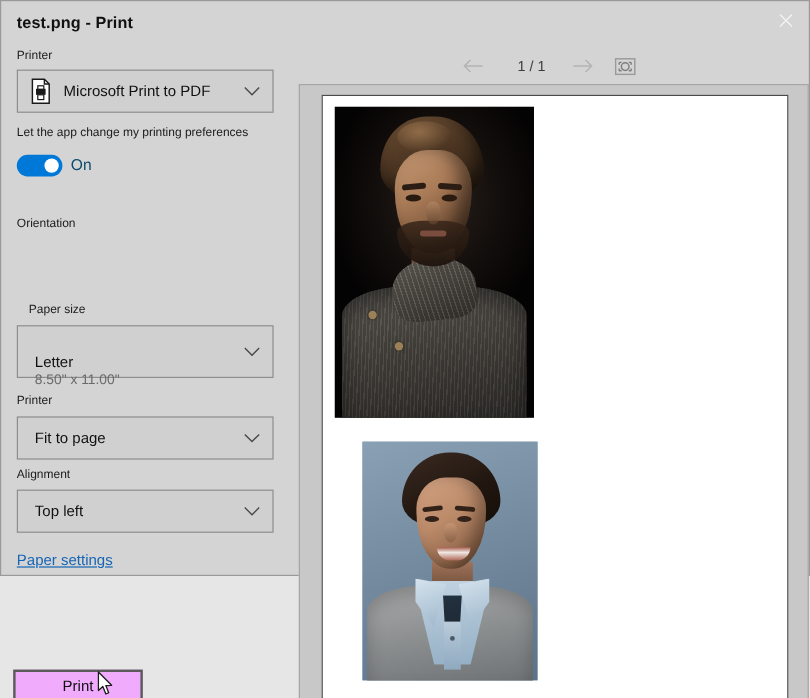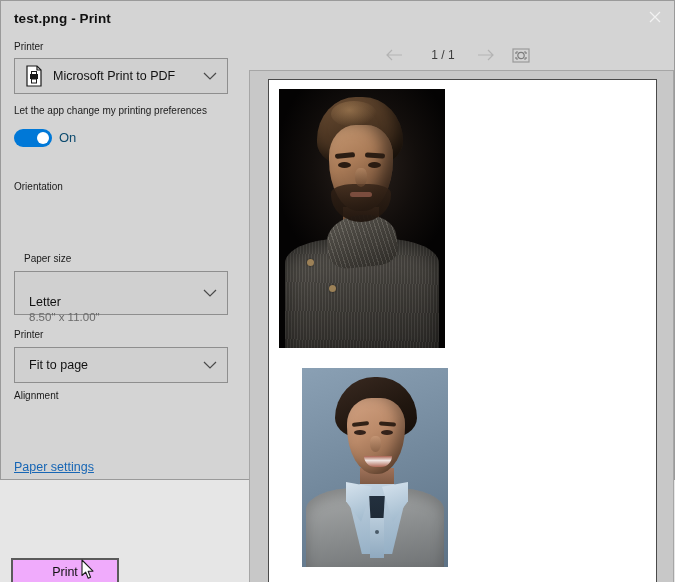--- a/index.html
+++ b/index.html
@@ -530,20 +530,26 @@
 
     <div class="field-label" style="left:13px; top:292px;">Printer</div>
     <div class="combo combo-1line" style="top:310px;">
       <div class="combo-text no-icon">Fit to page</div>
       <svg class="chevron" viewBox="0 0 14 10">
         <path d="M1 2 L7 8 L13 2" fill="none" stroke="#4a4a4a" stroke-width="1.2"></path>
       </svg>
     </div>
 
     <div class="field-label" style="left:13px; top:353px;">Alignment</div>
+    <div class="combo combo-1line" style="top:371px;">
+      <div class="combo-text no-icon">Top left</div>
+      <svg class="chevron" viewBox="0 0 14 10">
+        <path d="M1 2 L7 8 L13 2" fill="none" stroke="#4a4a4a" stroke-width="1.2"></path>
+      </svg>
+    </div>
 
     <div id="more-settings-link" style="top:423px;">Paper settings</div>
   </div>
 
   <div class="dlg-button" id="print-button">Print</div>
 
   <div id="preview-pane">
 
     <div id="preview-toolbar">
       <div class="nav-arrow" id="prev-page-button">

